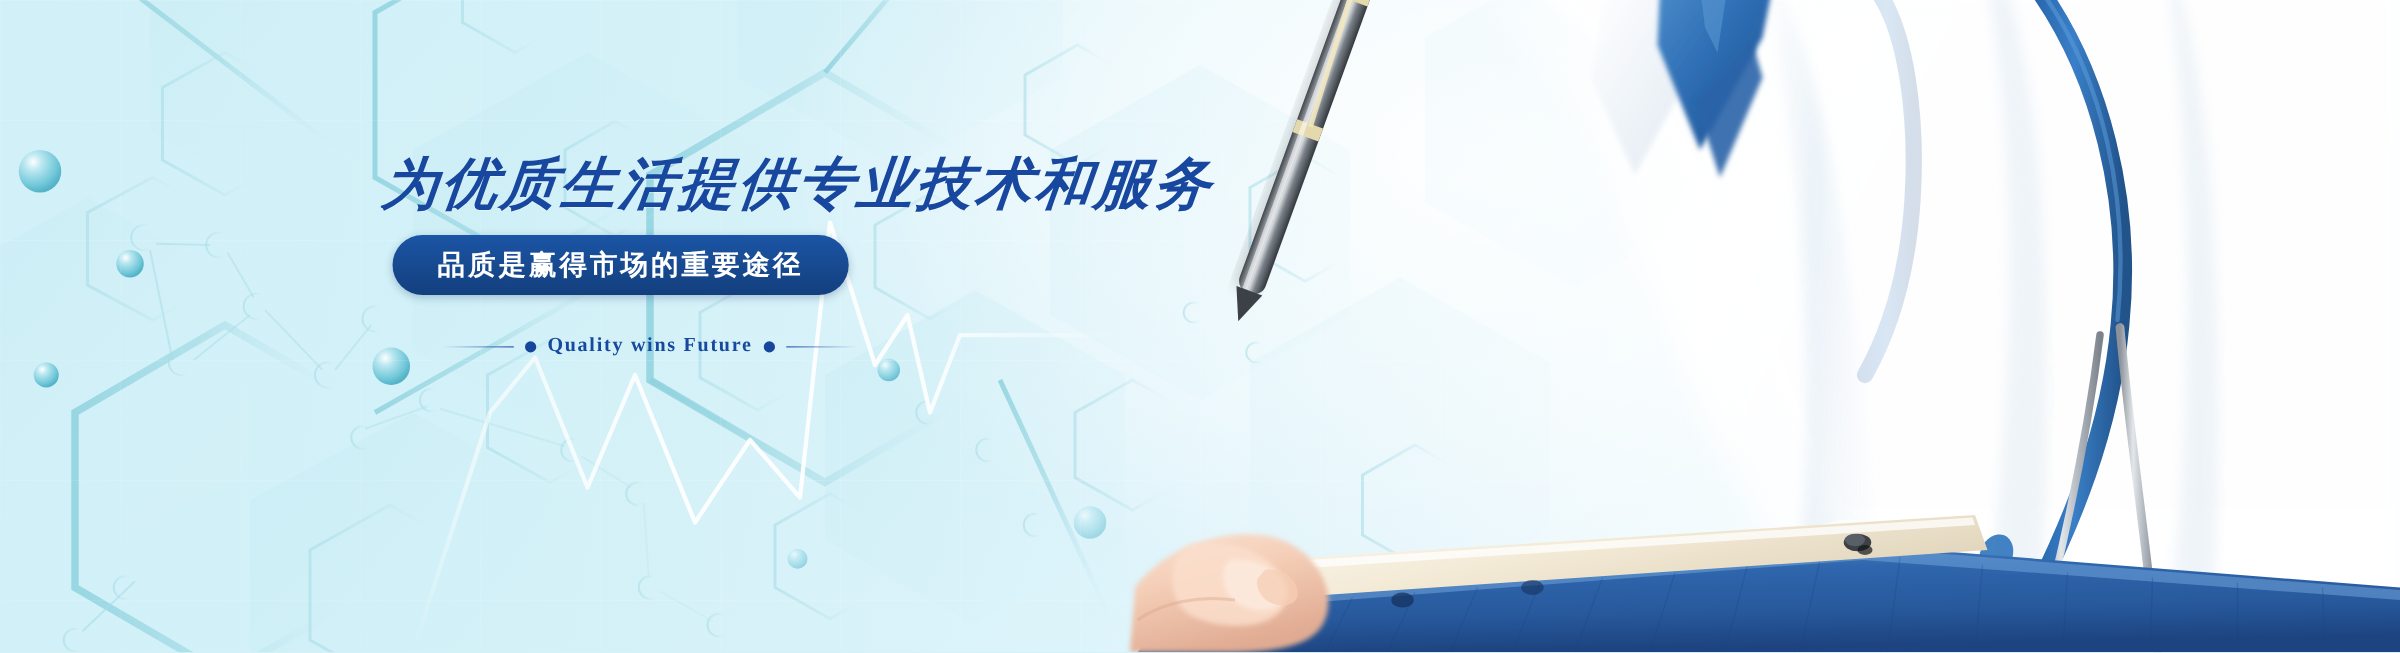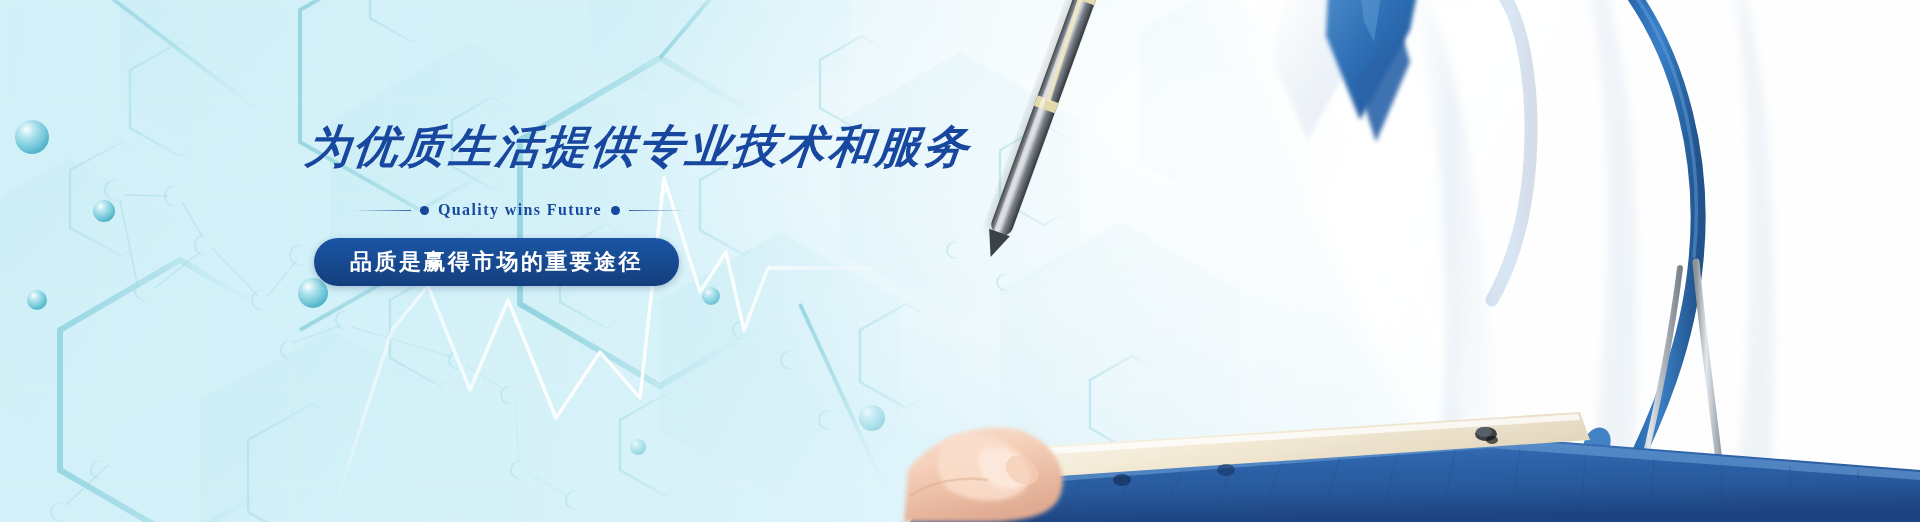--- a/index.html
+++ b/index.html
@@ -414,25 +414,25 @@
     <path d="M330,522 L392,330 L428,286 L470,390 L508,300 L556,418 L600,352
              L640,398 L664,178 L700,292 L726,252 L744,330 L768,268 L800,268
              L830,268 L900,268" fill="none" stroke="url(#ecgG)" stroke-width="3.4" stroke-linejoin="round" stroke-linecap="round"></path>
     <path d="M660,196 L668,188" fill="none" stroke="#ffffff" stroke-width="3" opacity=".8"></path>
   </svg>
 
   <div id="textblock">
 
     <div id="headline">为优质生活提供专业技术和服务</div>
 
+    <div id="pill">
+      <span id="pill-text">品质是赢得市场的重要途径</span>
+    </div>
+
     <div id="sub-row">
       <span class="rule"></span>
       <span class="dot"></span>
       <span id="sub-en">Quality wins Future</span>
       <span class="dot"></span>
       <span class="rule right"></span>
     </div>
-
-    <div id="pill">
-      <span id="pill-text">品质是赢得市场的重要途径</span>
-    </div>
   </div>
 </div>
 
 </body></html>

